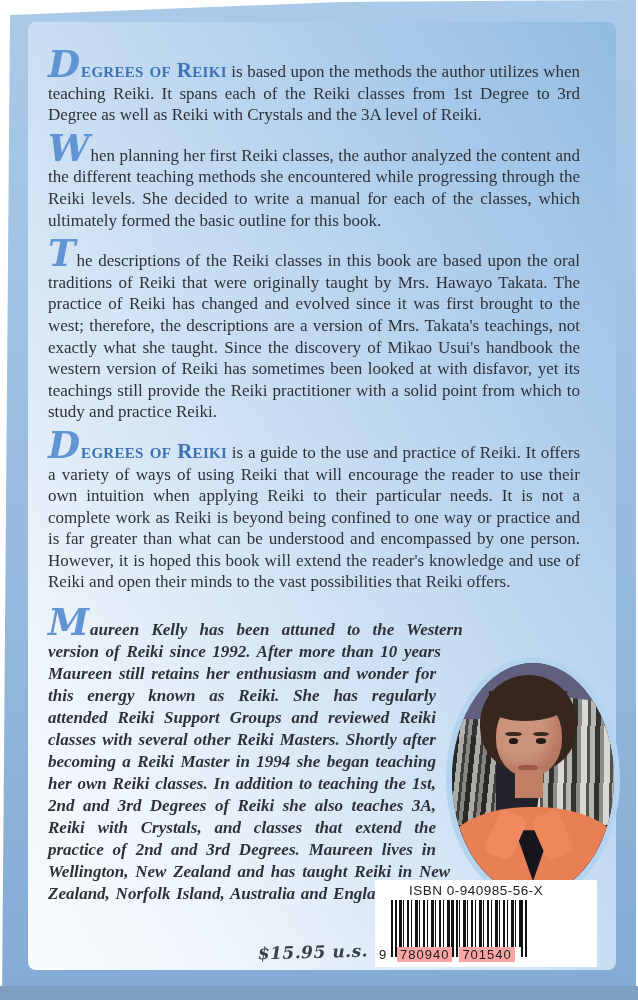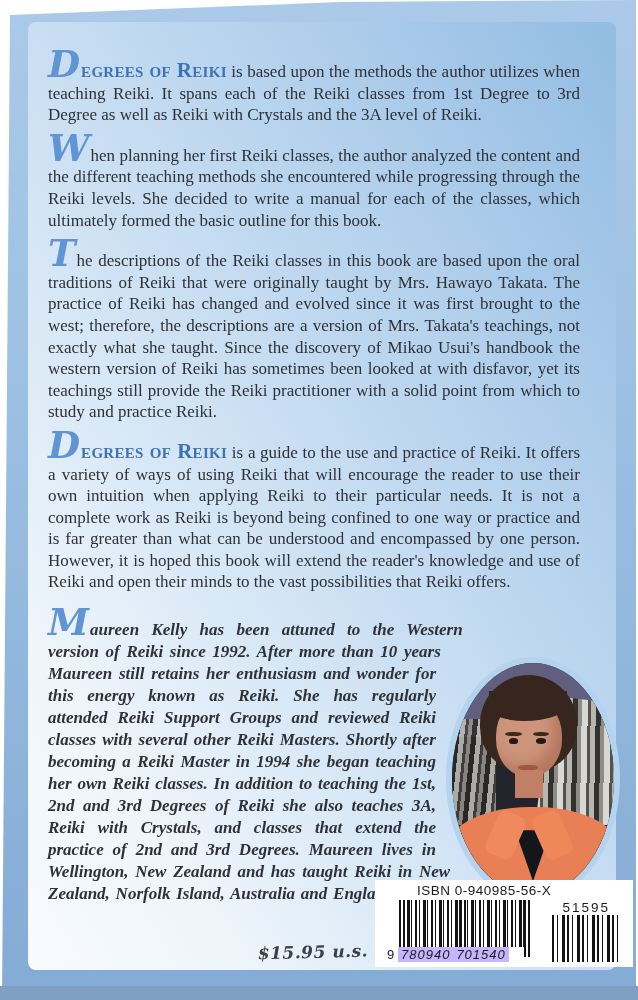--- a/index.html
+++ b/index.html
@@ -79,36 +79,36 @@
   .ph-eye-r{top:32.5%;left:52%;width:6%;height:2.4%;background:#241a16;border-radius:50%;}
   .ph-mouth{top:44%;left:41%;width:12%;height:2.2%;background:#9e5747;border-radius:40%;}
   .ph-neck{top:46%;left:39%;width:17%;height:12%;background:#c08066;}
   .ph-shirt{bottom:-6%;left:-6%;width:112%;height:44%;background:#e97f55;border-radius:48% 48% 0 0;}
   .ph-vneck{bottom:6%;left:39%;width:22%;height:22%;background:#15151c;
     clip-path:polygon(0 0,100% 0,50% 100%);}
   .ph-collar-l{bottom:16%;left:24%;width:18%;height:20%;background:#f08a5e;transform:rotate(24deg);border-radius:20%;}
   .ph-collar-r{bottom:16%;left:53%;width:18%;height:20%;background:#ef8758;transform:rotate(-24deg);border-radius:20%;}
   
   .barcode-box{
-    position:absolute;left:375px;top:880px;width:258px;height:87px;
-    background:#ffffff;box-sizing:border-box;padding:3px 12px;
+    position:absolute;left:375px;top:880px;width:222px;height:87px;
+    background:#ffffff;box-sizing:border-box;padding:3px 4px;
     font-family:"Liberation Sans", sans-serif;color:#1b1b1b;
   }
   .isbn-row{font-size:13.5px;letter-spacing:.5px;height:16px;padding-left:30px;white-space:nowrap;}
   .codes-row{display:flex;margin-top:1px;}
   .ean{position:relative;width:152px;height:62px;}
   .ean-bars{position:absolute;left:12px;right:4px;top:0;height:47px;
     background:repeating-linear-gradient(90deg,#131313 0px,#131313 2px,#fff 2px,#fff 4px,#131313 4px,#131313 5px,#fff 5px,#fff 8px,#131313 8px,#131313 11px,#fff 11px,#fff 12px,#131313 12px,#131313 13px,#fff 13px,#fff 16px);}
   .guard{position:absolute;top:0;width:6px;height:57px;
     background:linear-gradient(90deg,#131313 0 2px,#fff 2px 4px,#131313 4px 6px);}
   .guard.g1{left:12px;} .guard.g2{left:73px;} .guard.g3{right:4px;}
   .ean-digits{position:absolute;left:0;bottom:0;height:14px;width:100%;
     display:flex;align-items:flex-end;font-size:13px;}
   .ean-digits .lead{width:11px;background:transparent;}
-  .ean-digits .grp{background:#c4b5fd;padding:0 3px;letter-spacing:1px;font-style:italic;}
+  .ean-digits .grp{background:#fca5a5;padding:0 3px;margin-left:7px;letter-spacing:1px;}
   .addon{position:relative;width:72px;margin-left:18px;}
   .addon-digits{text-align:center;font-size:13.5px;height:14px;letter-spacing:2px;}
   .addon-bars{height:47px;margin-top:1px;
     background:repeating-linear-gradient(90deg,#131313 0 2px,#fff 2px 5px,#131313 5px 6px,#fff 6px 10px,#131313 10px 13px,#fff 13px 15px);}
   
   .price{
     position:absolute;left:250px;top:942px;width:118px;
     text-align:right;
     font-family:"DejaVu Serif", serif;font-style:italic;font-weight:bold;
     font-size:17px;color:#3b4049;
@@ -174,21 +174,17 @@
         <div class="ean-bars"></div>
         <div class="guard g1"></div>
         <div class="guard g2"></div>
         <div class="guard g3"></div>
         <div class="ean-digits">
           <span class="lead">9</span>
           <span class="grp">780940</span>
           <span class="grp">701540</span>
         </div>
       </div>
-      <div class="addon">
-        <div class="addon-digits">51595</div>
-        <div class="addon-bars"></div>
-      </div>
     </div>
   </div>
 </div>
 
 <div class="bottom-strip"></div>
 
 </body></html>

